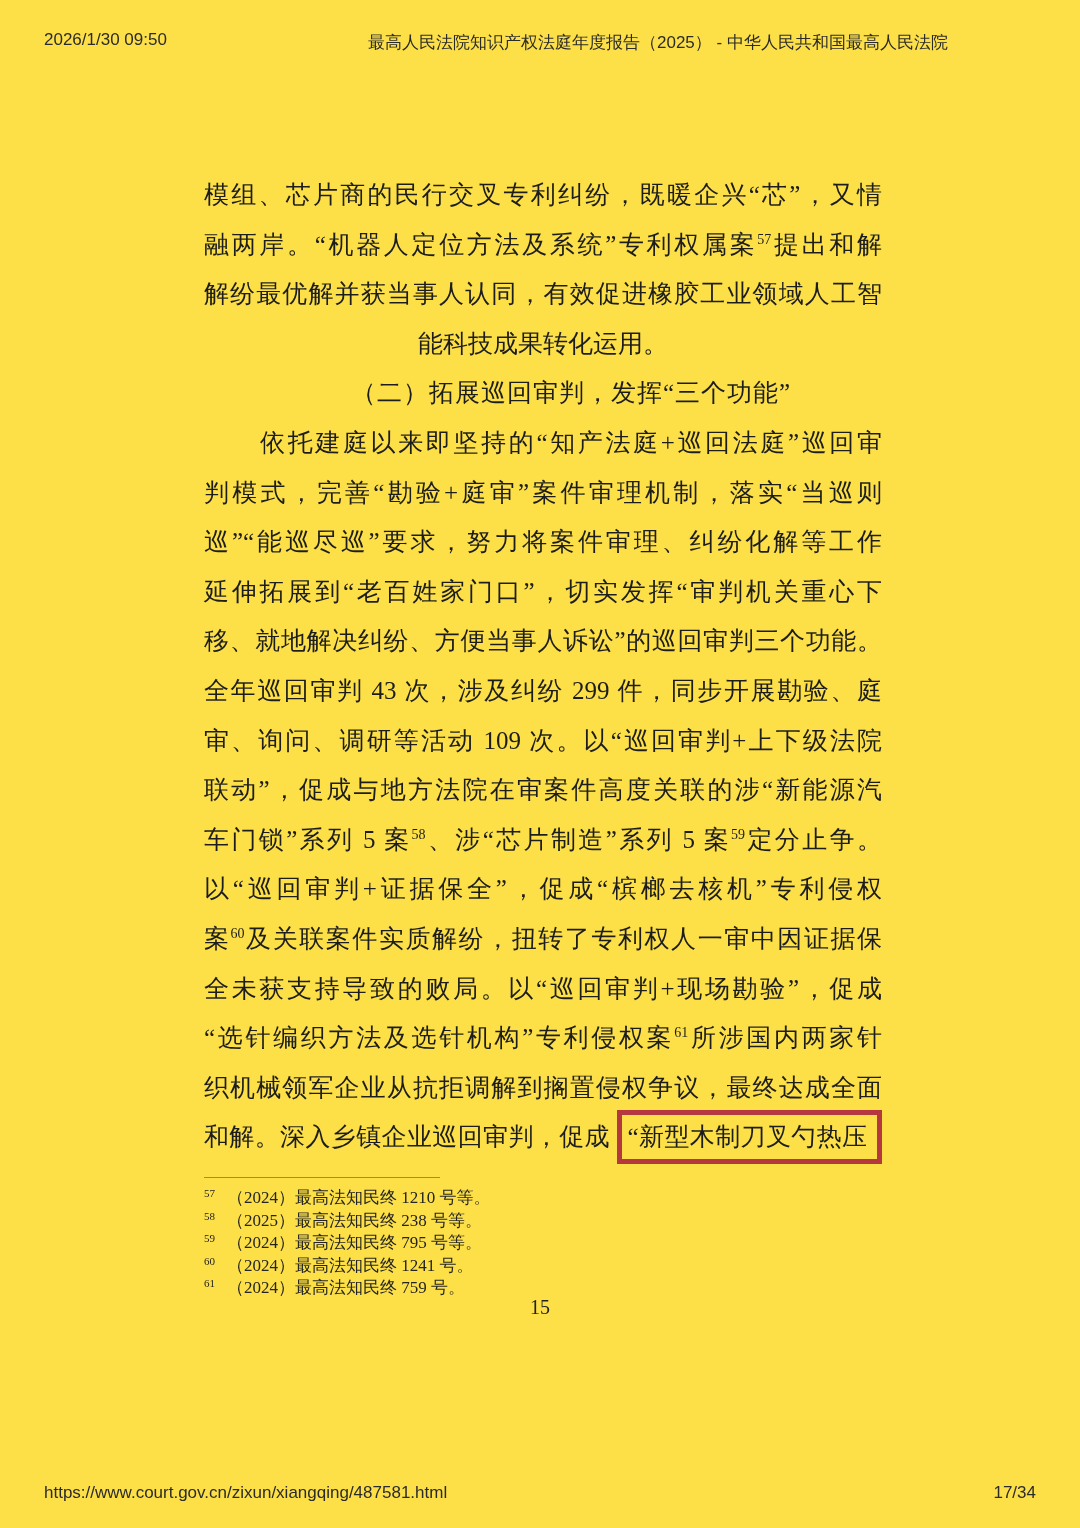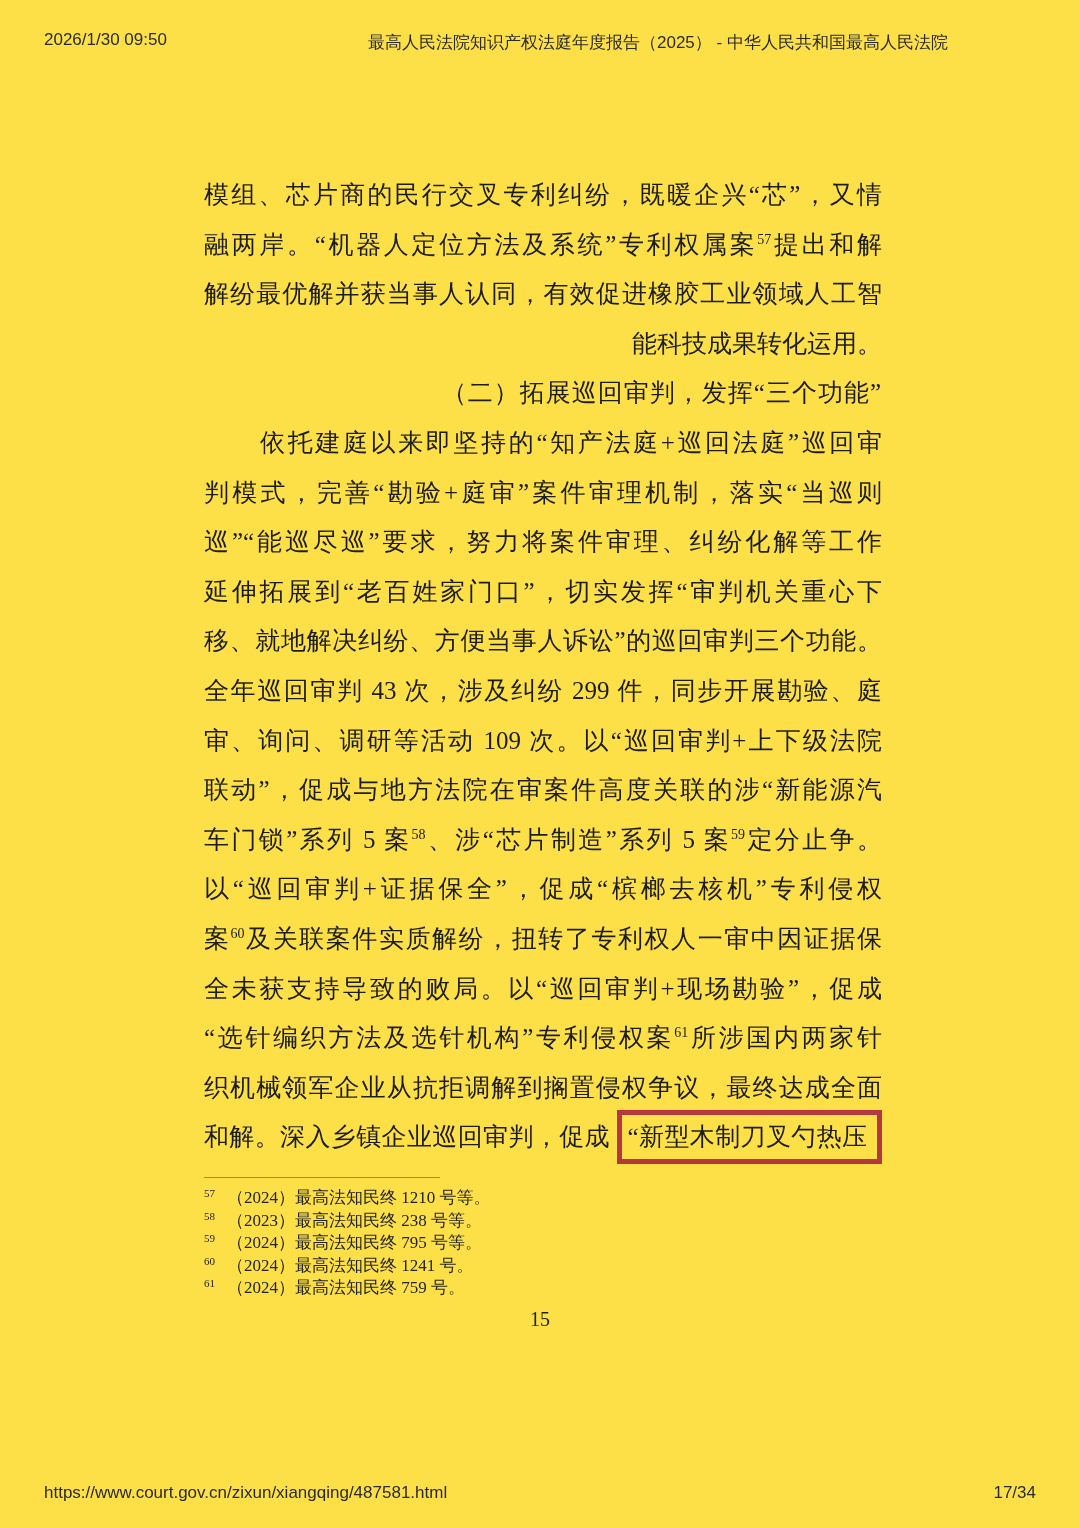--- a/index.html
+++ b/index.html
@@ -34,21 +34,21 @@
     font-size: 17px; color: #2b2b2b;
   }
   
   .content {
     position: absolute; left: 204px; top: 170px; width: 678px;
   }
   .line {
     font-size: 25px;
     height: 49.6px;
     line-height: 49.6px;
-    text-align: right;
+    text-align: center;
     white-space: normal;
     color: #1d1d1d;
   }
   .line.j { text-align: justify; text-align-last: justify; }
   .line.ind { text-indent: 56px; }
   .line.heading { font-weight: normal; text-indent: 56px; letter-spacing: 1px; }
   sup {
     font-size: 14px;
     line-height: 0;
     vertical-align: 9px;
@@ -68,21 +68,21 @@
   }
   .fn {
     font-size: 17px;
     line-height: 22.6px;
     color: #242424;
   }
   .fn sup { font-size: 11px; vertical-align: 6px; margin-right: 12px; }
   
   .page-num {
     position: absolute; left: 0; top: 1296px; width: 1080px;
-    text-align: center; font-size: 20px; color: #222; margin-top: 12px;
+    text-align: center; font-size: 20px; color: #222;
   }
 </style>
 </head>
 <body>
 
 <div class="page">
 
   <div class="hdr-time">2026/1/30 09:50</div>
   <div class="hdr-title">最高人民法院知识产权法庭年度报告（2025） - 中华人民共和国最高人民法院</div>
 
@@ -110,21 +110,21 @@
         <div class="line j">“选针编织方法及选针机构”专利侵权案<sup>61</sup>所涉国内两家针</div>
         <div class="line j">织机械领军企业从抗拒调解到搁置侵权争议，最终达成全面</div>
         <div class="line j">和解。深入乡镇企业巡回审判，促成 <span class="hl-box" style="border-color: rgb(181, 56, 62);">“新型木制刀叉勺热压</span></div>
       </div>
   </div>
 
   <div class="footnotes">
     <div class="fn-sep"></div>
     <div>
         <div class="fn"><sup>57</sup><span>（2024）最高法知民终 1210 号等。</span></div>
-        <div class="fn"><sup>58</sup><span>（2023）最高法知民终 238 号等。</span></div>
+        <div class="fn"><sup>58</sup><span>（2025）最高法知民终 238 号等。</span></div>
         <div class="fn"><sup>59</sup><span>（2024）最高法知民终 795 号等。</span></div>
         <div class="fn"><sup>60</sup><span>（2024）最高法知民终 1241 号。</span></div>
         <div class="fn"><sup>61</sup><span>（2024）最高法知民终 759 号。</span></div>
       </div>
   </div>
 
   <div class="page-num">15</div>
 
   <div class="ftr-url">https://www.court.gov.cn/zixun/xiangqing/487581.html</div>
   <div class="ftr-page">17/34</div>

